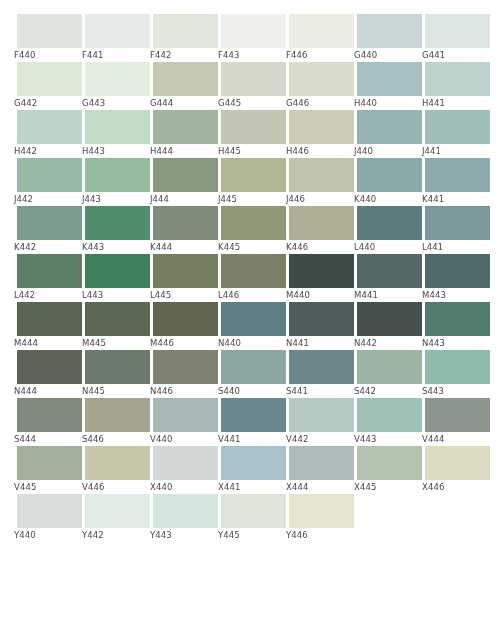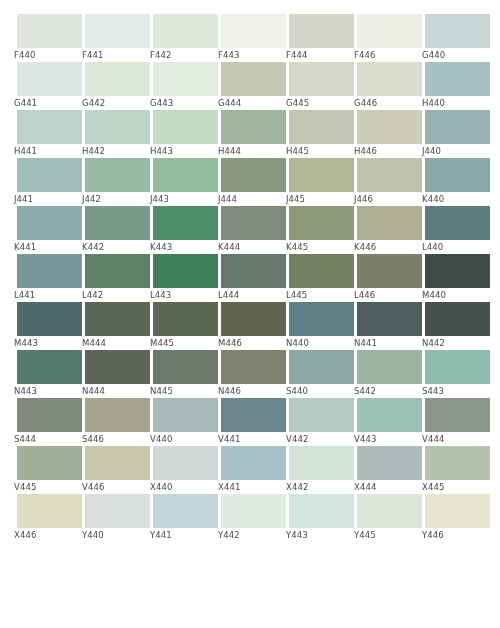--- a/index.html
+++ b/index.html
@@ -70,24 +70,20 @@
       </div>
       <div class="swatch-cell">
         <div class="swatch-chip" style="background-color: rgb(225, 231, 221);"></div>
         <div class="swatch-label">F442</div>
       </div>
       <div class="swatch-cell">
         <div class="swatch-chip" style="background-color: rgb(238, 241, 236);"></div>
         <div class="swatch-label">F443</div>
       </div>
       <div class="swatch-cell">
-        <div class="swatch-chip" style="background-color: rgb(210, 215, 202);"></div>
-        <div class="swatch-label">F444</div>
-      </div>
-      <div class="swatch-cell">
         <div class="swatch-chip" style="background-color: rgb(236, 238, 230);"></div>
         <div class="swatch-label">F446</div>
       </div>
       <div class="swatch-cell">
         <div class="swatch-chip" style="background-color: rgb(200, 214, 214);"></div>
         <div class="swatch-label">G440</div>
       </div>
       <div class="swatch-cell">
         <div class="swatch-chip" style="background-color: rgb(220, 231, 225);"></div>
         <div class="swatch-label">G441</div>
@@ -206,36 +202,36 @@
       </div>
       <div class="swatch-cell">
         <div class="swatch-chip" style="background-color: rgb(93, 128, 102);"></div>
         <div class="swatch-label">L442</div>
       </div>
       <div class="swatch-cell">
         <div class="swatch-chip" style="background-color: rgb(63, 127, 92);"></div>
         <div class="swatch-label">L443</div>
       </div>
       <div class="swatch-cell">
-        <div class="swatch-chip" style="background-color: rgb(104, 119, 107);"></div>
-        <div class="swatch-label">L444</div>
-      </div>
-      <div class="swatch-cell">
         <div class="swatch-chip" style="background-color: rgb(117, 127, 98);"></div>
         <div class="swatch-label">L445</div>
       </div>
       <div class="swatch-cell">
         <div class="swatch-chip" style="background-color: rgb(126, 127, 104);"></div>
         <div class="swatch-label">L446</div>
       </div>
       <div class="swatch-cell">
         <div class="swatch-chip" style="background-color: rgb(61, 74, 72);"></div>
         <div class="swatch-label">M440</div>
       </div>
       <div class="swatch-cell">
+        <div class="swatch-chip" style="background-color: rgb(84, 104, 103);"></div>
+        <div class="swatch-label">M441</div>
+      </div>
+      <div class="swatch-cell">
         <div class="swatch-chip" style="background-color: rgb(80, 105, 107);"></div>
         <div class="swatch-label">M443</div>
       </div>
       <div class="swatch-cell">
         <div class="swatch-chip" style="background-color: rgb(91, 102, 86);"></div>
         <div class="swatch-label">M444</div>
       </div>
       <div class="swatch-cell">
         <div class="swatch-chip" style="background-color: rgb(91, 104, 82);"></div>
         <div class="swatch-label">M445</div>
@@ -270,20 +266,24 @@
       </div>
       <div class="swatch-cell">
         <div class="swatch-chip" style="background-color: rgb(126, 130, 113);"></div>
         <div class="swatch-label">N446</div>
       </div>
       <div class="swatch-cell">
         <div class="swatch-chip" style="background-color: rgb(141, 165, 163);"></div>
         <div class="swatch-label">S440</div>
       </div>
       <div class="swatch-cell">
+        <div class="swatch-chip" style="background-color: rgb(109, 134, 138);"></div>
+        <div class="swatch-label">S441</div>
+      </div>
+      <div class="swatch-cell">
         <div class="swatch-chip" style="background-color: rgb(155, 179, 161);"></div>
         <div class="swatch-label">S442</div>
       </div>
       <div class="swatch-cell">
         <div class="swatch-chip" style="background-color: rgb(141, 188, 171);"></div>
         <div class="swatch-label">S443</div>
       </div>
       <div class="swatch-cell">
         <div class="swatch-chip" style="background-color: rgb(127, 138, 124);"></div>
         <div class="swatch-label">S444</div>
@@ -322,42 +322,34 @@
       </div>
       <div class="swatch-cell">
         <div class="swatch-chip" style="background-color: rgb(210, 215, 216);"></div>
         <div class="swatch-label">X440</div>
       </div>
       <div class="swatch-cell">
         <div class="swatch-chip" style="background-color: rgb(169, 194, 202);"></div>
         <div class="swatch-label">X441</div>
       </div>
       <div class="swatch-cell">
-        <div class="swatch-chip" style="background-color: rgb(212, 227, 218);"></div>
-        <div class="swatch-label">X442</div>
-      </div>
-      <div class="swatch-cell">
         <div class="swatch-chip" style="background-color: rgb(174, 187, 186);"></div>
         <div class="swatch-label">X444</div>
       </div>
       <div class="swatch-cell">
         <div class="swatch-chip" style="background-color: rgb(179, 195, 173);"></div>
         <div class="swatch-label">X445</div>
       </div>
       <div class="swatch-cell">
         <div class="swatch-chip" style="background-color: rgb(220, 220, 195);"></div>
         <div class="swatch-label">X446</div>
       </div>
       <div class="swatch-cell">
         <div class="swatch-chip" style="background-color: rgb(217, 222, 221);"></div>
         <div class="swatch-label">Y440</div>
-      </div>
-      <div class="swatch-cell">
-        <div class="swatch-chip" style="background-color: rgb(195, 214, 215);"></div>
-        <div class="swatch-label">Y441</div>
       </div>
       <div class="swatch-cell">
         <div class="swatch-chip" style="background-color: rgb(224, 235, 228);"></div>
         <div class="swatch-label">Y442</div>
       </div>
       <div class="swatch-cell">
         <div class="swatch-chip" style="background-color: rgb(211, 230, 222);"></div>
         <div class="swatch-label">Y443</div>
       </div>
       <div class="swatch-cell">

